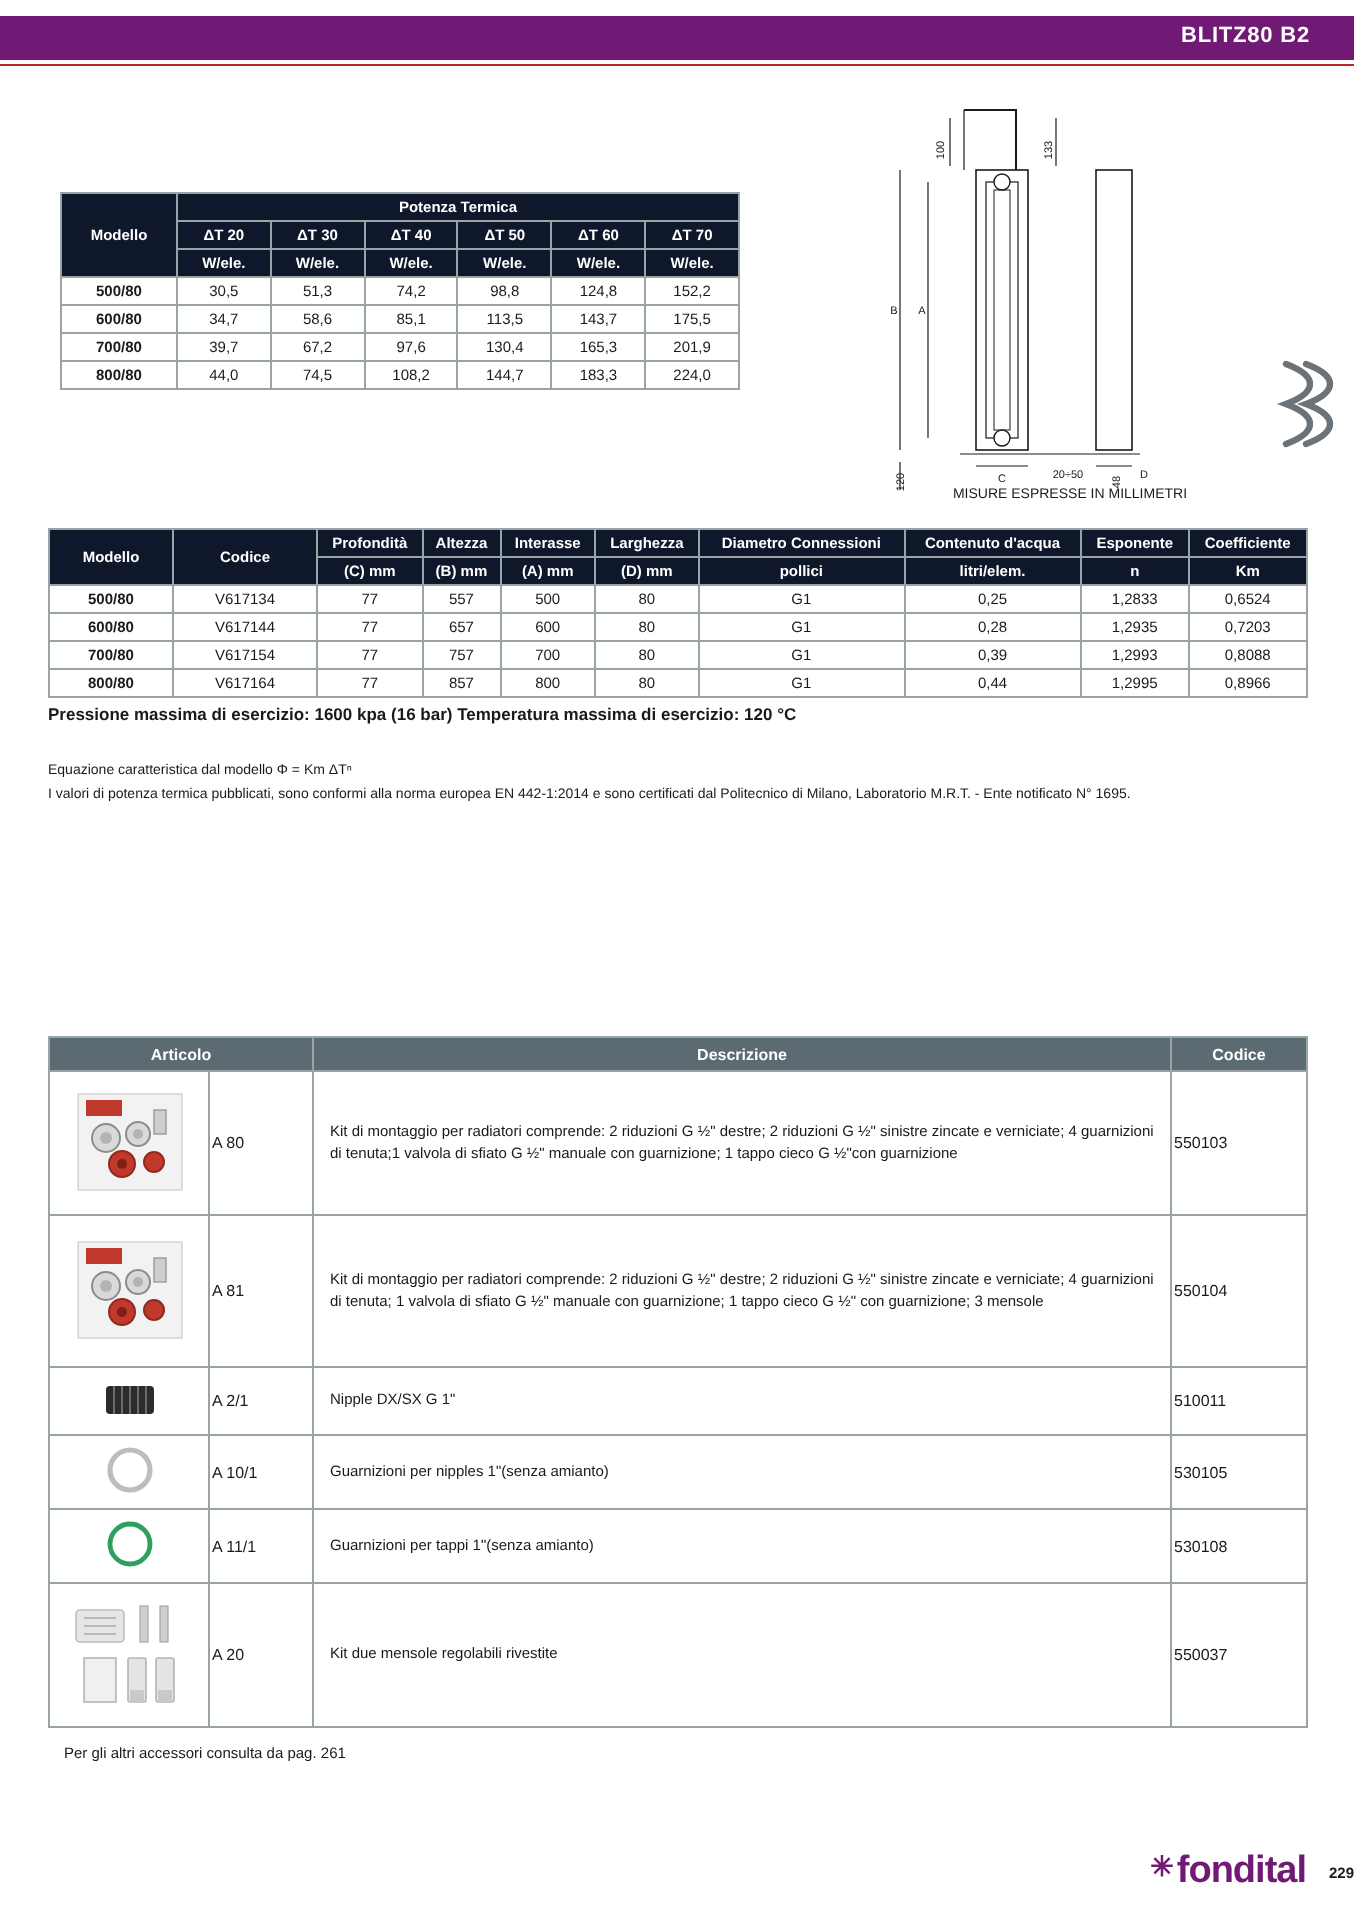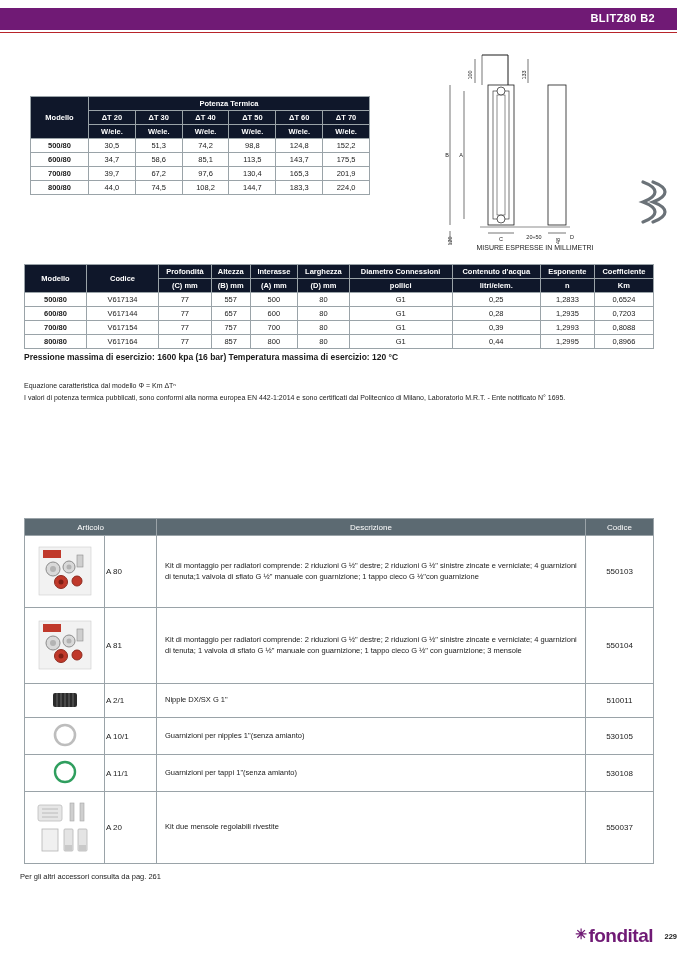--- a/index.html
+++ b/index.html
@@ -74,33 +74,33 @@
     font-size: 7px;
   }
   .note-2 {
     position: absolute; left: 24px; top: 393px; width: 620px;
     font-size: 7px; line-height: 1.35;
   }
 
   
   .acc { position: absolute; left: 24px; top: 518px; width: 630px; }
   .acc th {
-    background: #5c6a72; color: #fff; font-weight: normal; font-size: 8px;
+    background: #5c6a72; color: #fff; font-weight: bold; font-size: 8px;
     border: 1px solid #9aa3a8; height: 17px;
   }
   .acc td {
     border: 1px solid #9aa3a8; font-size: 7.5px; vertical-align: middle;
   }
   .acc td.img-cell { width: 80px; text-align: center; padding: 4px; }
   .acc td.art-cell { width: 52px; text-align: left; font-size: 8px; }
   .acc td.desc-cell { padding: 6px 8px; line-height: 1.45; }
-  .acc td.code-cell { width: 68px; text-align: center; font-size: 8px; }
+  .acc td.code-cell { width: 68px; text-align: left; font-size: 8px; }
 
   .acc-footer {
-    position: absolute; left: 20px; top: 872px; font-size: 7.5px;
+    position: absolute; left: 32px; top: 872px; font-size: 7.5px;
   }
 
   
   .page-num {
     position: absolute; left: 0; top: 932px; width: 677px;
     text-align: right; font-size: 7.5px; font-weight: bold;
   }
   .brand {
     position: absolute; right: 24px; top: 925px;
     font-size: 19px; font-weight: bold; color: #701a75; letter-spacing: -0.5px;

